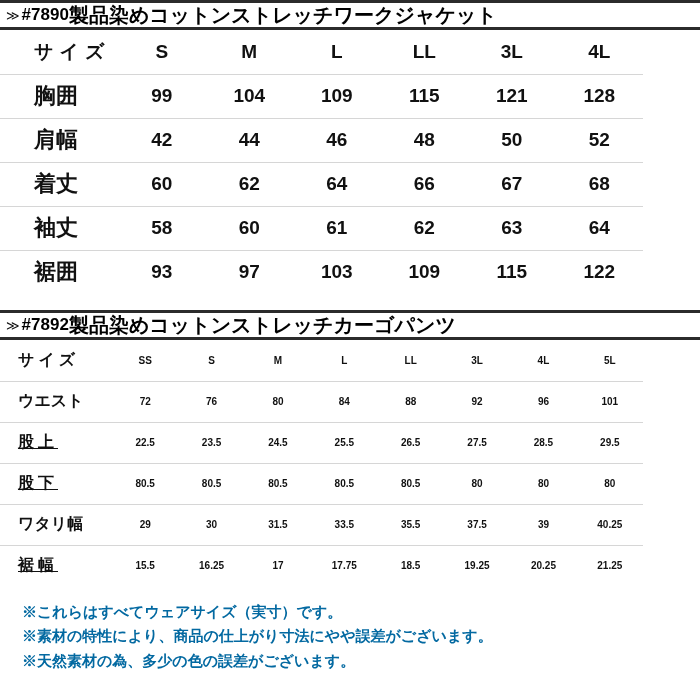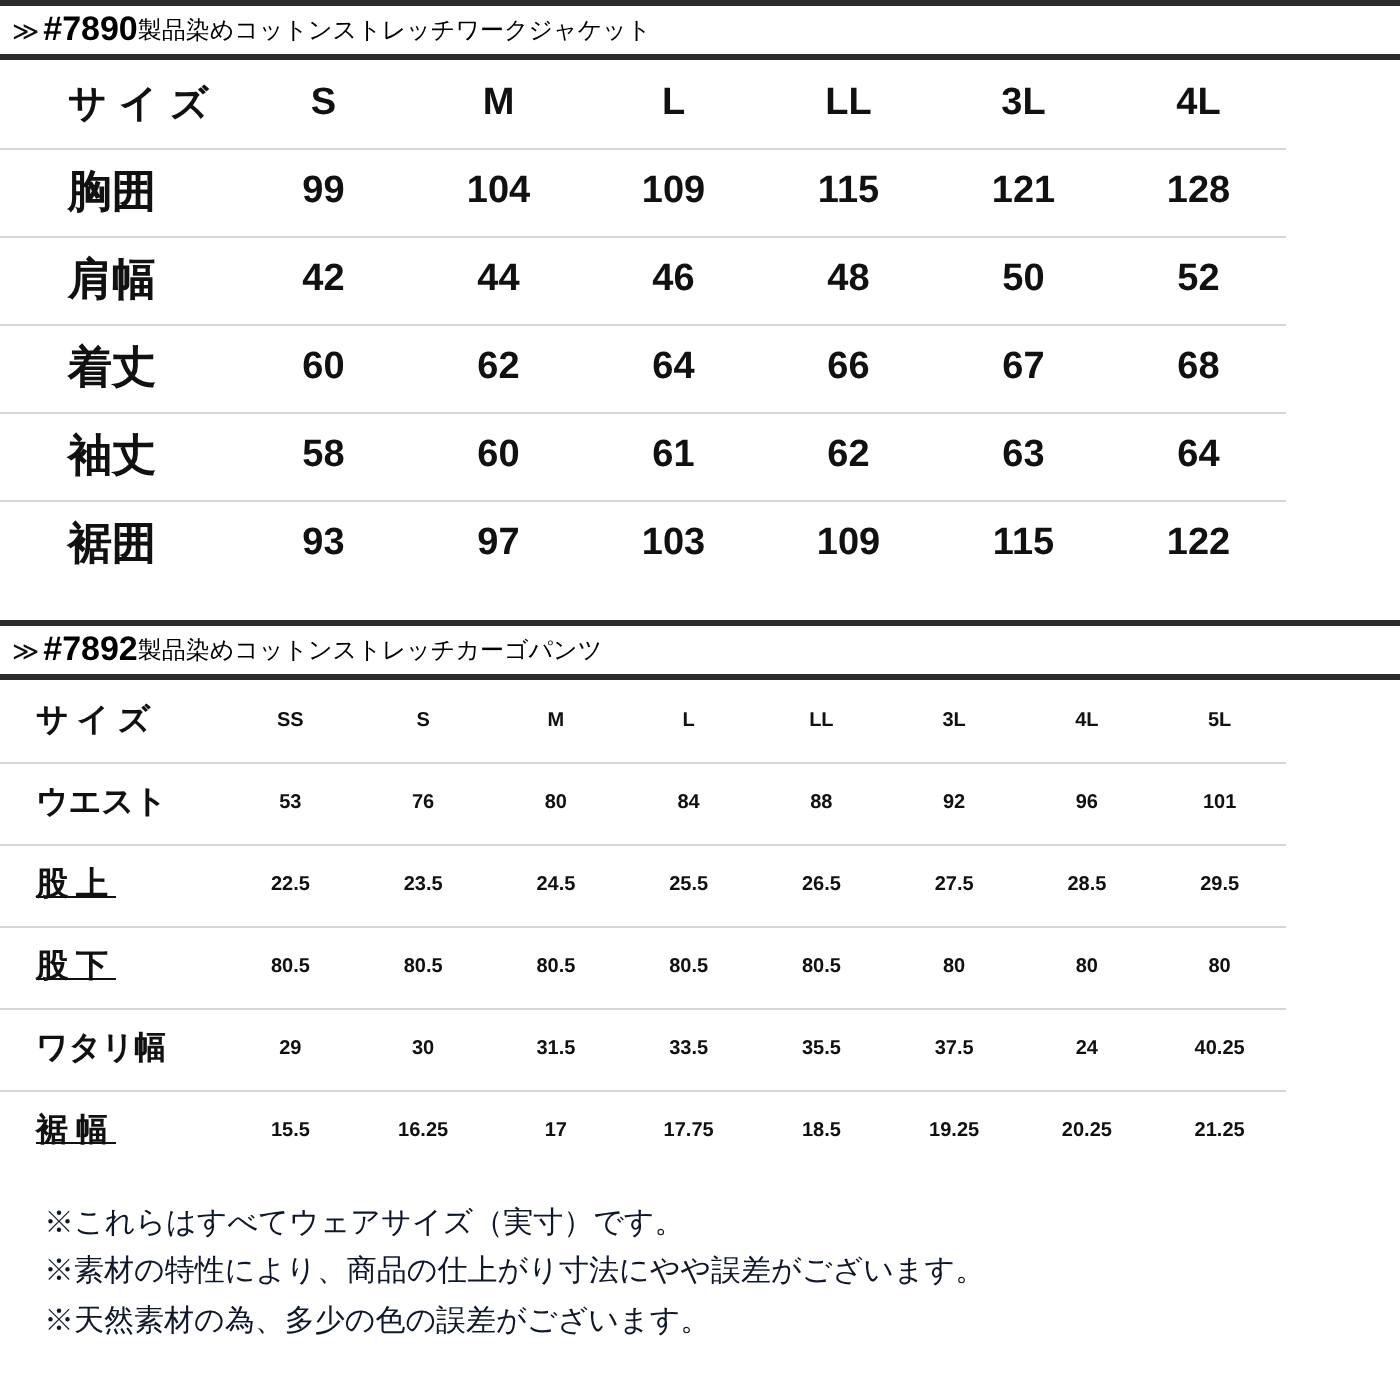--- a/index.html
+++ b/index.html
@@ -37,22 +37,22 @@
     margin-right: 4px;
     color: #111;
     letter-spacing: -2px;
   }
   .section-header .code {
     font-weight: bold;
     font-size: 17px;
     letter-spacing: 0px;
   }
   .section-header .name {
-    font-weight: normal;
-    font-size: 12px;
+    font-weight: bold;
+    font-size: 20px;
     letter-spacing: 0px;
   }
 
   
   table {
     border-collapse: collapse;
     width: 643px;
     table-layout: fixed;
   }
   table td {
@@ -88,23 +88,23 @@
 
   .spacer-1 { height: 16px; }
 
   
   .notes {
     padding: 0 0 0 22px;
     margin-top: 14px;
   }
   .notes .note {
     font-size: 15px;
-    font-weight: normal;
+    font-weight: bold;
     line-height: 1.62;
-    color: #0f172a;
+    color: #0369a1;
     white-space: nowrap;
   }
 </style>
 </head>
 <body>
 
 <div class="page">
 
   <div class="section-header">
     <span class="arrow-icon">≫</span>
@@ -187,21 +187,21 @@
         <td>S</td>
         <td>M</td>
         <td>L</td>
         <td>LL</td>
         <td>3L</td>
         <td>4L</td>
         <td>5L</td>
       </tr>
       <tr>
         <td class="rowlabel">ウエスト</td>
-        <td>53</td>
+        <td>72</td>
         <td>76</td>
         <td>80</td>
         <td>84</td>
         <td>88</td>
         <td>92</td>
         <td>96</td>
         <td>101</td>
       </tr>
       <tr>
         <td class="rowlabel indent">股上</td>
@@ -226,21 +226,21 @@
         <td>80</td>
       </tr>
       <tr>
         <td class="rowlabel">ワタリ幅</td>
         <td>29</td>
         <td>30</td>
         <td>31.5</td>
         <td>33.5</td>
         <td>35.5</td>
         <td>37.5</td>
-        <td>24</td>
+        <td>39</td>
         <td>40.25</td>
       </tr>
       <tr>
         <td class="rowlabel indent">裾幅</td>
         <td>15.5</td>
         <td>16.25</td>
         <td>17</td>
         <td>17.75</td>
         <td>18.5</td>
         <td>19.25</td>

